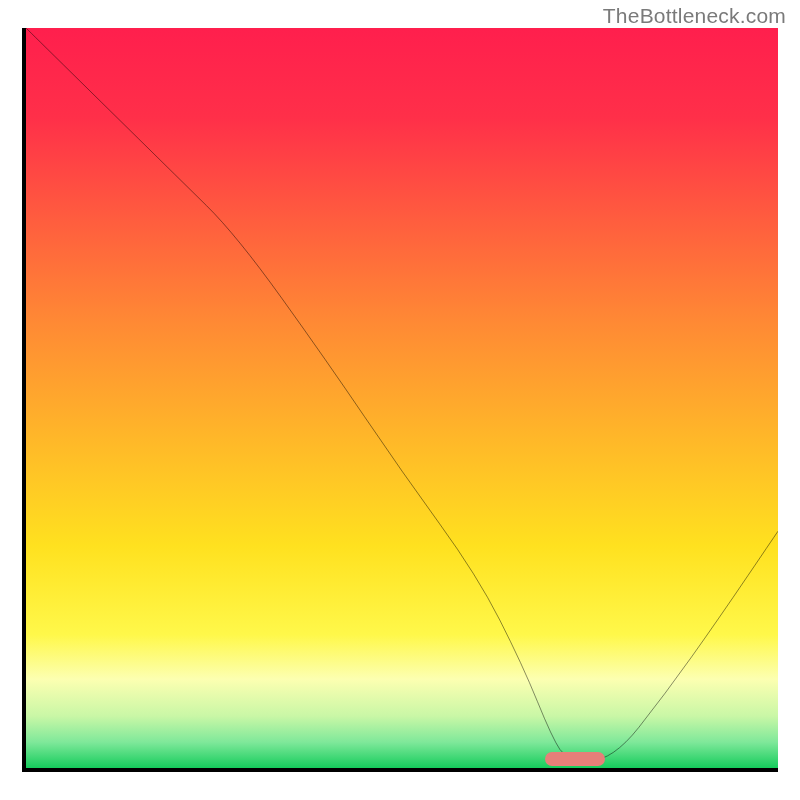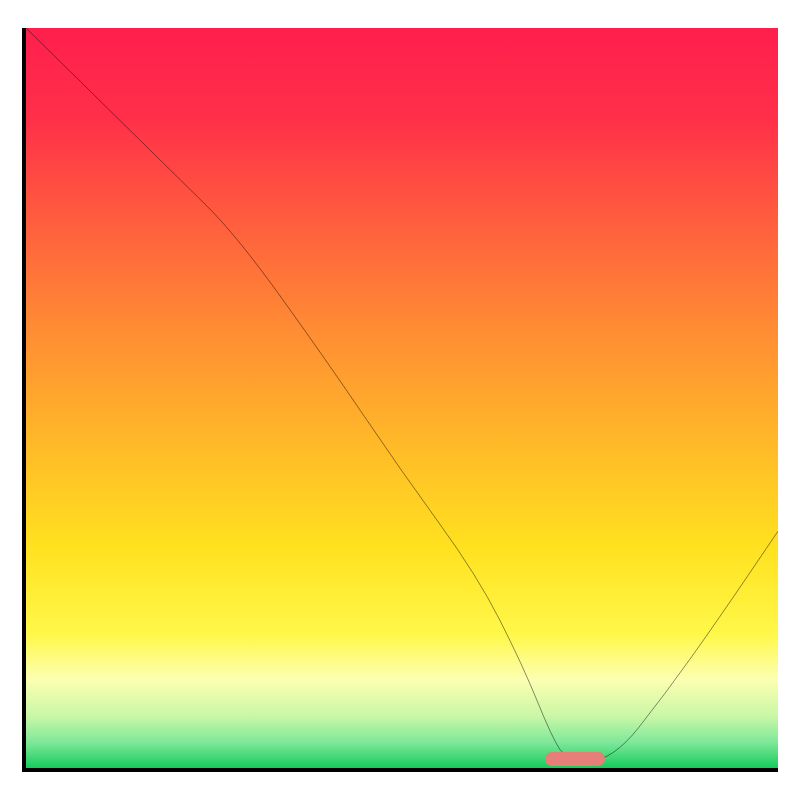--- a/index.html
+++ b/index.html
@@ -53,20 +53,21 @@
     position: absolute;
     height: 14px;
     border-radius: 7px;
     background: #e77f79;
   }
 </style>
 </head>
 <body>
 
 <div class="frame">
+  <div class="watermark">TheBottleneck.com</div>
 
   <div class="plot-wrap">
     <div class="gradient" id="gradient" style="background: linear-gradient(rgb(255, 31, 77) 0%, rgb(255, 47, 73) 12%, rgb(255, 90, 63) 25%, rgb(255, 138, 52) 40%, rgb(255, 182, 41) 55%, rgb(255, 225, 31) 70%, rgb(255, 248, 74) 82%, rgb(252, 255, 177) 88%, rgb(201, 247, 166) 93%, rgb(127, 232, 154) 96.5%, rgb(21, 204, 92) 100%);"></div>
 
     <svg class="curve-svg" viewBox="0 0 100 100" preserveAspectRatio="none">
       <path id="curve-path" d="M 0 0 Q 0 0 5 5 Q 10 10 15 15 Q 20 20 24 24 Q 28 28 34 36.5 Q 40 45 45 52.5 Q 50 60 55 67 Q 60 74 63 80 Q 66 86 68 91 Q 70 96 71 97.5 Q 72 99 75 99 Q 78 99 81.5 94.5 Q 85 90 88.5 85 Q 92 80 96 74 T 100 68" fill="none" stroke="#000" stroke-width="0.45" vector-effect="non-scaling-stroke"></path>
     </svg>
 
     <div class="marker" id="marker" style="left: 69%; width: 8%; bottom: 0.3%;"></div>
   </div>

